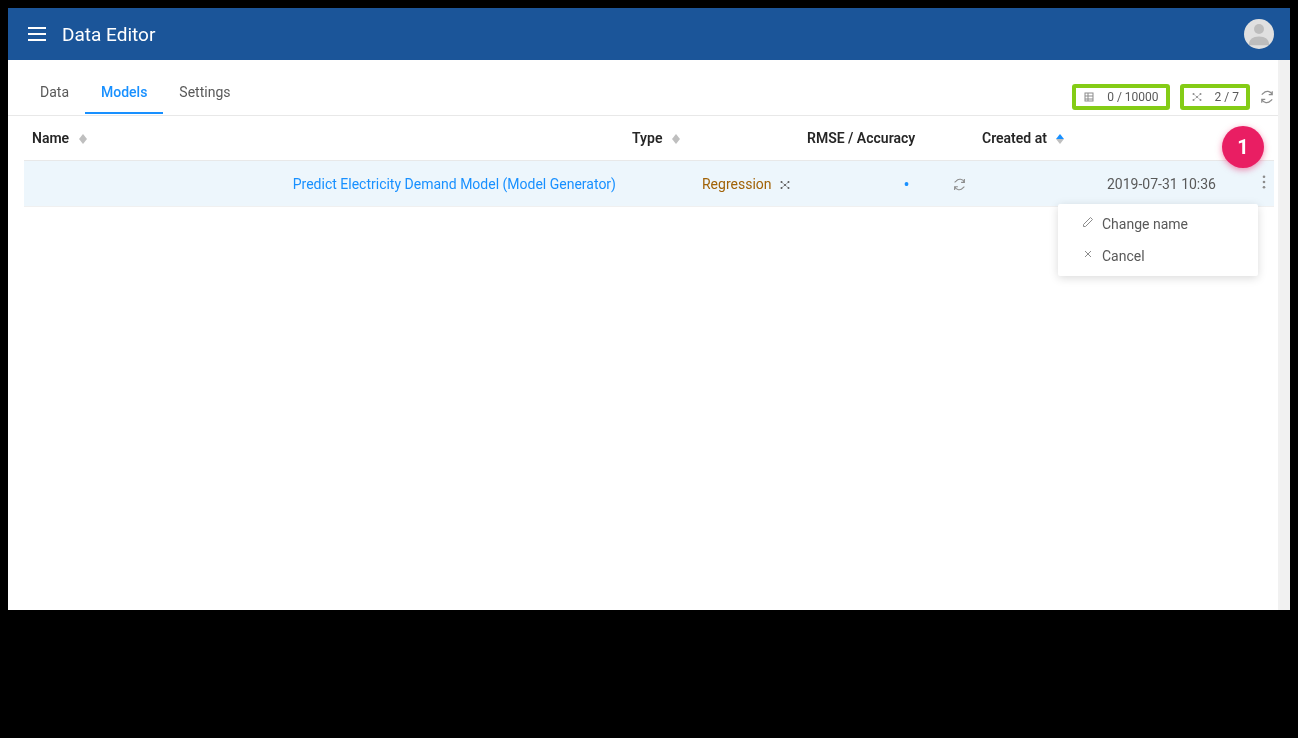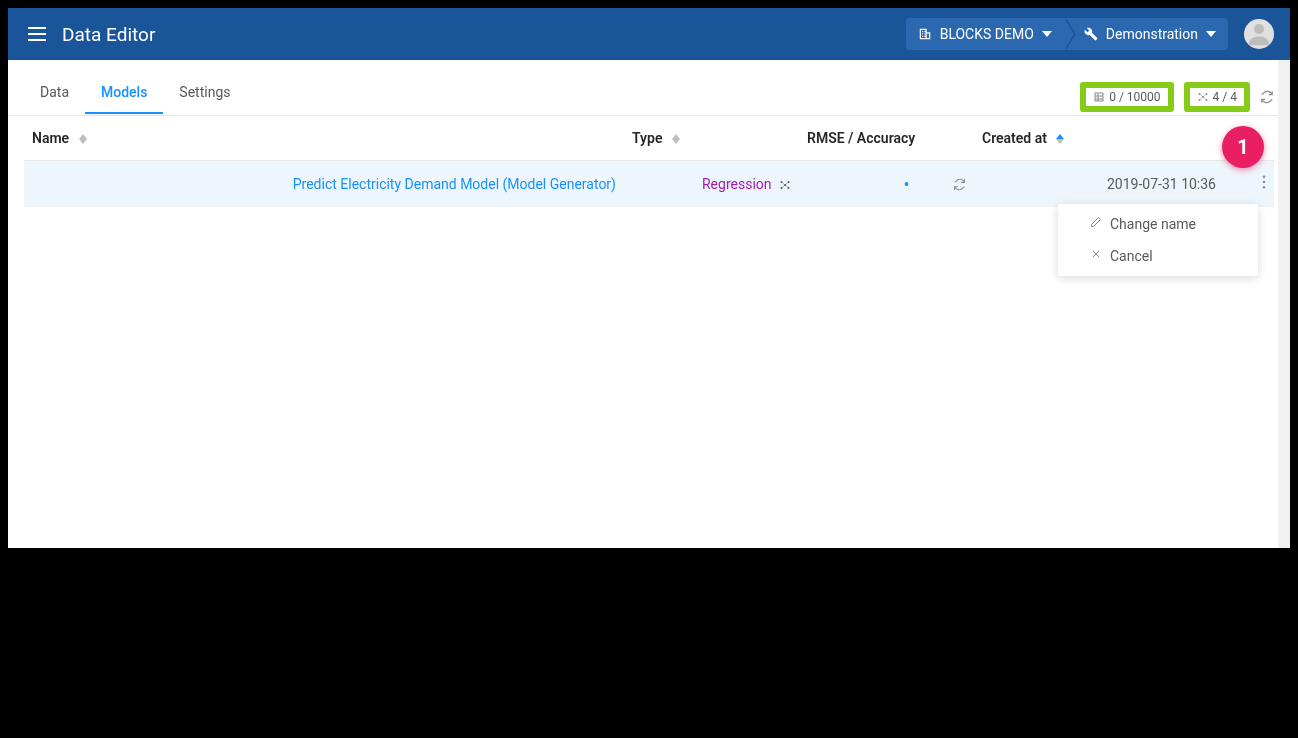--- a/index.html
+++ b/index.html
@@ -1,17 +1,17 @@
 <!DOCTYPE html>
 <html><head>
   <meta charset="utf-8">
   <style>
     * { box-sizing: border-box; margin: 0; padding: 0; }
     body { font-family: -apple-system, BlinkMacSystemFont, "Segoe UI", Roboto, "Helvetica Neue", Arial, sans-serif; background: #000; width: 1298px; height: 738px; overflow: hidden; }
-    .frame { position: absolute; top: 8px; left: 8px; width: 1282px; height: 540px; background: #fff; overflow: hidden; }
+    .frame { position: absolute; top: 8px; left: 8px; width: 1282px; height: 602px; background: #fff; overflow: hidden; }
     
     .header { height: 52px; background: #1b5599; display: flex; align-items: center; padding: 0 16px; color: #fff; }
     .hamburger { cursor: pointer; display: flex; flex-direction: column; gap: 4px; padding: 4px; margin-right: 12px; }
     .hamburger span { width: 18px; height: 2px; background: #fff; display: block; }
     .app-title { font-size: 19px; font-weight: 400; color: #fff; }
     .header-spacer { flex: 1; }
     .crumb-wrap { display: flex; align-items: center; height: 32px; }
     .crumb { display: flex; align-items: center; height: 32px; padding: 0 12px 0 16px; background: #2b68b0; color: #fff; font-size: 14px; position: relative; cursor: pointer; }
     .crumb:first-child { border-radius: 4px 0 0 4px; padding-left: 12px; }
     .crumb.arrow::after { content: ""; position: absolute; right: -10px; top: 0; width: 0; height: 0; border-top: 16px solid transparent; border-bottom: 16px solid transparent; border-left: 10px solid #2b68b0; z-index: 2; }
@@ -21,39 +21,39 @@
     .crumb .caret { margin-left: 8px; }
     .avatar { width: 30px; height: 30px; border-radius: 50%; background: #e0e0e0; margin-left: 16px; display: flex; align-items: center; justify-content: center; overflow: hidden; cursor: pointer; }
     .avatar svg { fill: #bdbdbd; }
     
     .tabs-row { display: flex; align-items: center; padding: 7px 16px; border-bottom: 1px solid #e8e8e8; height: 56px; }
     .tabs { display: flex; gap: 0; margin-top: 22px; }
     .tab { padding: 0 16px 12px 16px; font-size: 14px; color: #595959; cursor: pointer; border-bottom: 2px solid transparent; font-weight: 400; }
     .tab.active { color: #1890ff; border-bottom-color: #1890ff; font-weight: 500; }
     .tabs-spacer { flex: 1; }
     .stats { display: flex; align-items: center; gap: 10px; margin-top: 18px; }
-    .stat-pill { display: inline-flex; align-items: center; gap: 4px; font-size: 12px; color: #595959; padding: 2px 7px; border: 6px solid #84cc16; border-radius: 3px; background: #fff; }
+    .stat-pill { display: inline-flex; align-items: center; gap: 12px; font-size: 12px; color: #595959; padding: 2px 7px; border: 4px solid #84cc16; border-radius: 3px; background: #fff; }
     .refresh-btn { cursor: pointer; color: #8c8c8c; display: inline-flex; align-items: center; }
     
     .table-wrap { padding: 0 16px; position: relative; }
     table { width: 100%; border-collapse: collapse; }
     th { text-align: left; font-size: 14px; font-weight: 600; color: #262626; padding: 14px 8px; border-bottom: 1px solid #e8e8e8; }
     th.sortable { cursor: pointer; }
     th .sort-icons { display: inline-flex; flex-direction: column; margin-left: 6px; vertical-align: middle; line-height: 0; }
     th .sort-icons svg { display: block; }
     td { font-size: 14px; color: #595959; padding: 14px 8px; border-bottom: 1px solid #f0f0f0; }
     tr.data-row { background: #edf6fc; text-align: right; }
     td.name-cell a { color: #1890ff; text-decoration: none; }
-    td.type-cell { color: #a21caf; }
+    td.type-cell { color: #a16207; }
     .loading-dots { display: inline-block; color: #1890ff; font-size: 18px; line-height: 0; vertical-align: middle; }
     .row-refresh { color: #8c8c8c; margin-left: 40px; cursor: pointer; display: inline-flex; vertical-align: middle; }
     .row-menu-btn { cursor: pointer; color: #8c8c8c; display: inline-flex; justify-content: flex-end; width: 100%; }
     
     .context-menu { position: absolute; top: 196px; right: 32px; width: 200px; background: #fff; box-shadow: 0 2px 10px rgba(0,0,0,0.15); border-radius: 2px; padding: 4px 0; z-index: 50; }
-    .context-menu .item { display: flex; align-items: flex-start; gap: 8px; padding: 8px 32px; font-size: 14px; color: #595959; cursor: pointer; }
+    .context-menu .item { display: flex; align-items: flex-start; gap: 8px; padding: 8px 24px; font-size: 14px; color: #595959; cursor: pointer; }
     .context-menu .item.disabled { color: #bfbfbf; cursor: not-allowed; }
     .context-menu .item svg { flex-shrink: 0; }
     
     .badge { position: absolute; top: 118px; right: 26px; width: 42px; height: 42px; border-radius: 50%; background: #e91e63; color: #fff; display: flex; align-items: center; justify-content: center; font-size: 20px; font-weight: 700; box-shadow: 0 2px 6px rgba(233,30,99,0.5); z-index: 60; }
     
     .scrollbar-v { position: absolute; right: 0; top: 52px; bottom: 0; width: 12px; background: #f1f1f1; }
     
     .sort-active-up { fill: #1890ff; }
     .sort-inactive { fill: #bfbfbf; }
   </style>
@@ -62,40 +62,20 @@
 
 <div class="frame">
   <div class="header">
     <div class="hamburger">
       <span></span>
         <span></span>
         <span></span>
     </div>
     <div class="app-title">Data Editor</div>
     <div class="header-spacer"></div>
-    <div class="crumb-wrap">
-      <div class="crumb arrow">
-        <svg class="lead" width="14" height="14" viewBox="0 0 24 24" fill="#fff">
-            <path d="M3 21V3h12v6h6v12H3zm2-2h8V5H5v14zm10 0h4v-8h-4v8zM7 7h2v2H7V7zm4 0h2v2h-2V7zM7 11h2v2H7v-2zm4 0h2v2h-2v-2zM7 15h2v2H7v-2zm4 0h2v2h-2v-2z"></path>
-          </svg>
-        <span>BLOCKS DEMO</span>
-        <svg class="caret" width="10" height="6" viewBox="0 0 10 6">
-            <path d="M0 0l5 6 5-6z" fill="#fff"></path>
-          </svg>
-      </div>
-      <div class="crumb">
-        <svg class="lead" width="14" height="14" viewBox="0 0 24 24" fill="#fff">
-            <path d="M22.7 19l-9.1-9.1c.9-2.3.4-5-1.5-6.9-2-2-5-2.4-7.4-1.3L9 6 6 9 1.6 4.7C.4 7.1.9 10.1 2.9 12.1c1.9 1.9 4.6 2.4 6.9 1.5l9.1 9.1c.4.4 1 .4 1.4 0l2.3-2.3c.5-.4.5-1.1.1-1.4z"></path>
-          </svg>
-        <span>Demonstration</span>
-        <svg class="caret" width="10" height="6" viewBox="0 0 10 6">
-            <path d="M0 0l5 6 5-6z" fill="#fff"></path>
-          </svg>
-      </div>
-    </div>
     <div class="avatar">
       <svg width="30" height="30" viewBox="0 0 24 24">
           <circle cx="12" cy="8" r="4"></circle>
           <path d="M12 14c-5 0-8 2.5-8 6v1h16v-1c0-3.5-3-6-8-6z"></path>
         </svg>
     </div>
   </div>
 
   <div class="tabs-row">
     <div class="tabs">
@@ -113,21 +93,21 @@
       </span>
       <span class="stat-pill">
         <svg width="12" height="12" viewBox="0 0 24 24" fill="#8c8c8c">
             <circle cx="5" cy="6" r="2"></circle>
             <circle cx="19" cy="6" r="2"></circle>
             <circle cx="5" cy="18" r="2"></circle>
             <circle cx="19" cy="18" r="2"></circle>
             <circle cx="12" cy="12" r="2"></circle>
             <path d="M5 6l7 6M19 6l-7 6M5 18l7-6M19 18l-7-6" stroke="#8c8c8c" stroke-width="1" fill="none"></path>
           </svg>
-        <span>4 / 4</span>
+        <span>2 / 7</span>
       </span>
       <span class="refresh-btn">
         <svg width="14" height="14" viewBox="0 0 24 24" fill="none" stroke="#8c8c8c" stroke-width="2">
             <path d="M21 2v6h-6M3 22v-6h6M21 8A9 9 0 0 0 5.64 5.64L3 8M3 16a9 9 0 0 0 15.36 2.36L21 16"></path>
           </svg>
       </span>
     </div>
   </div>
 
   <div class="table-wrap">

